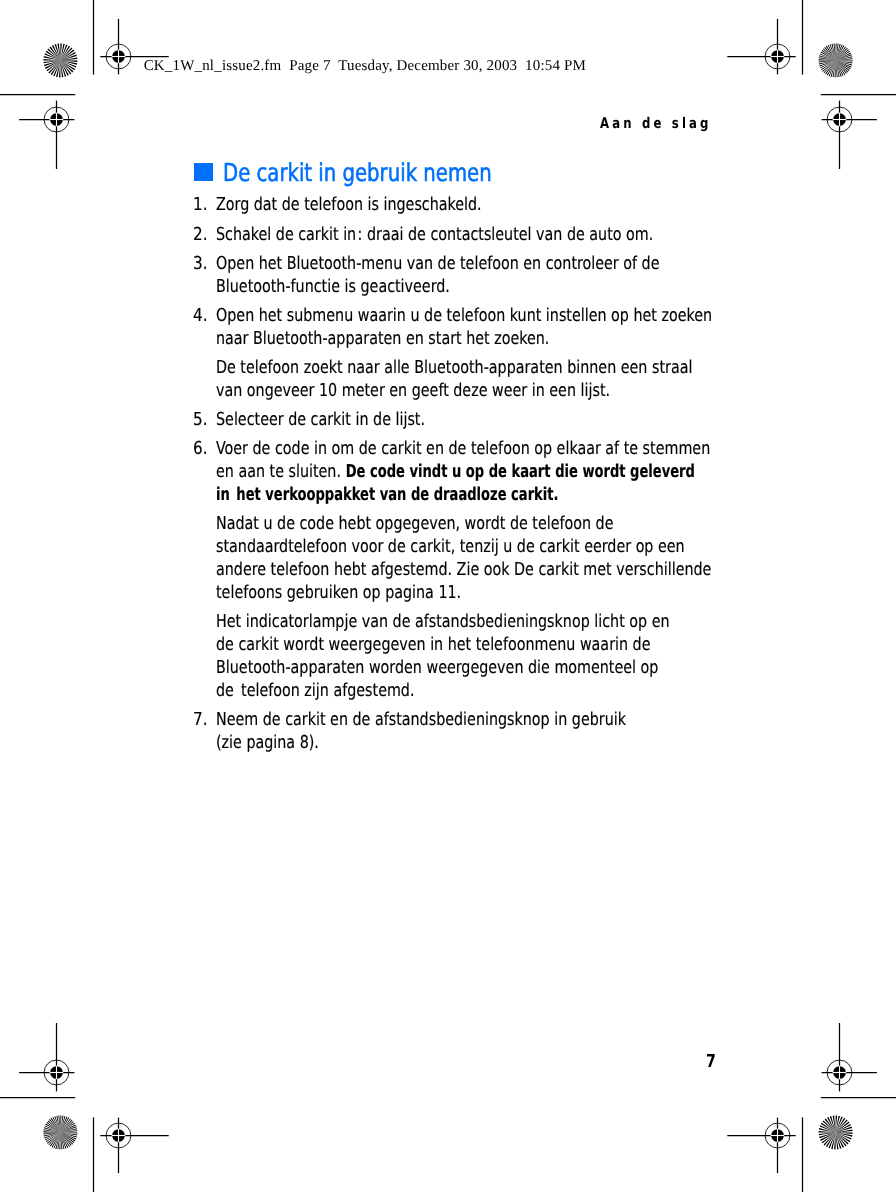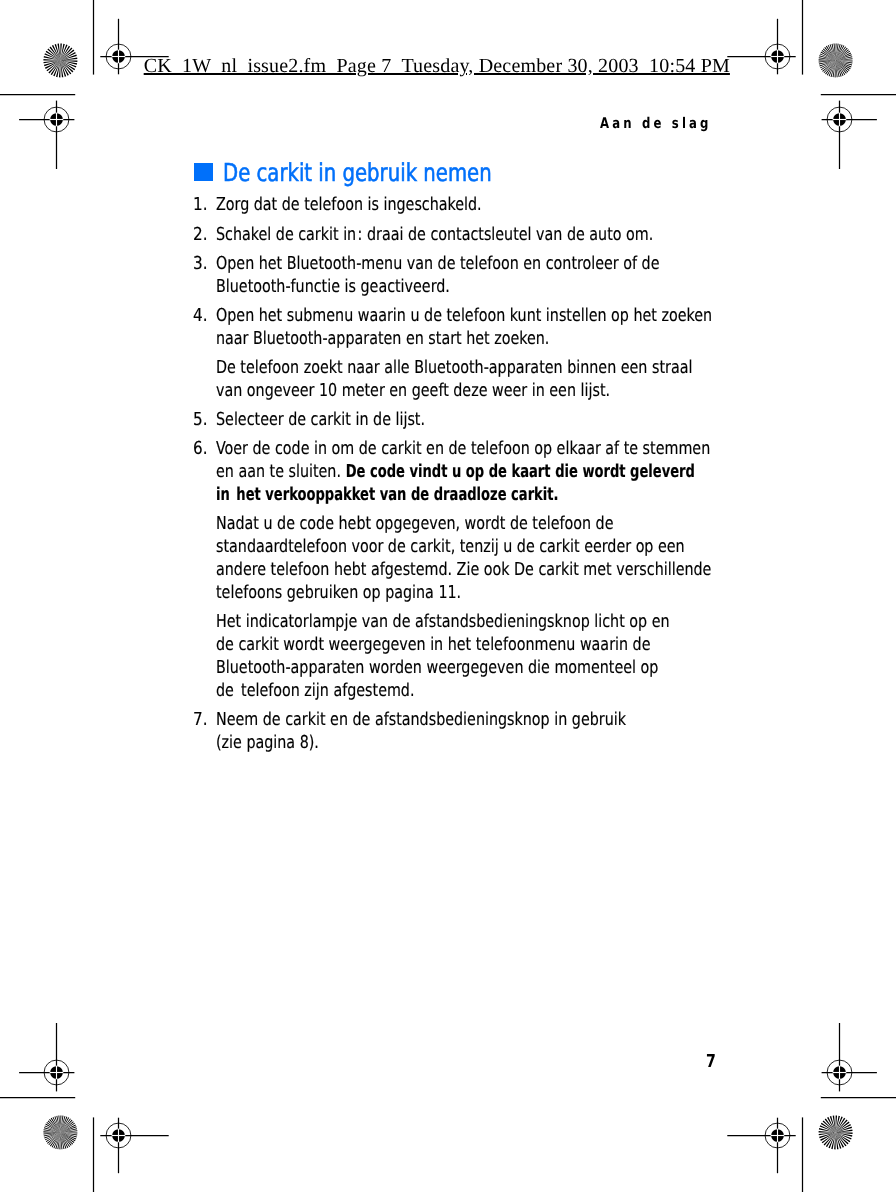--- a/index.html
+++ b/index.html
@@ -8,25 +8,24 @@
        font-family:"DejaVu Sans Condensed","DejaVu Sans",sans-serif;
        color:#000;
        -webkit-font-smoothing:antialiased;
        text-rendering:geometricPrecision;}
   #marks{position:absolute;left:0;top:0;width:896px;height:1192px;}
 
   
   #fileinfo{
     position:absolute; left:143.7px; top:58.0px;
     font-family:"Liberation Serif","DejaVu Serif",serif;
-    font-size:20px; line-height:16px; white-space:pre;
+    font-size:15px; line-height:16px; white-space:pre;
     letter-spacing:0.17px;
     transform:translateZ(0); transform-origin:0 0;
     color:#000;
-    text-decoration:underline;
   }
 
   
   #runhead{
     position:absolute; left:599.9px; top:117.8px;
     font-family:"DejaVu Sans Condensed","DejaVu Sans",sans-serif;
     font-weight:700; font-size:14.7px; line-height:11px;
     letter-spacing:3.56px; white-space:pre;
     transform:scaleX(0.885) translateZ(0); transform-origin:0 0;
   }

